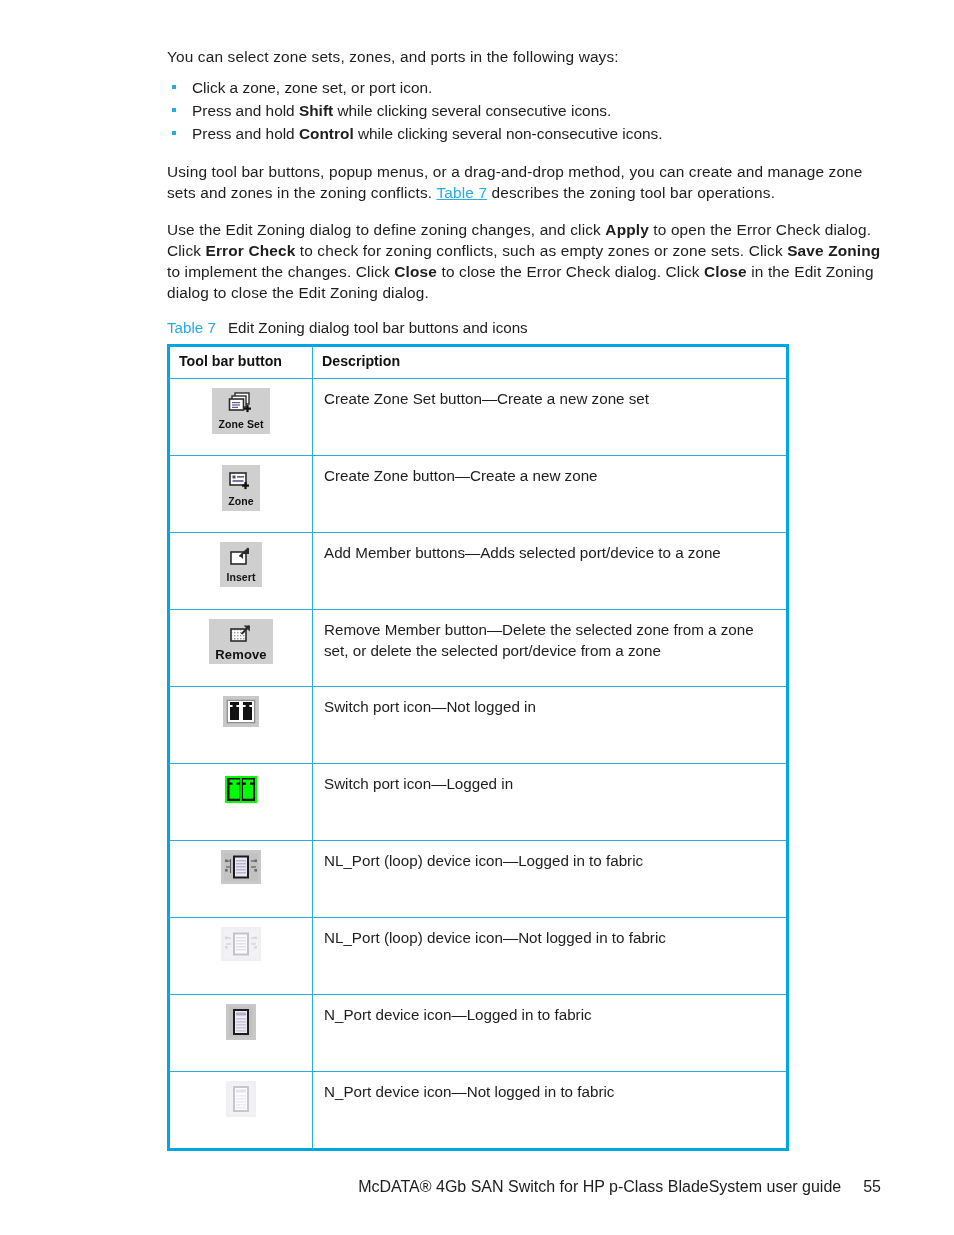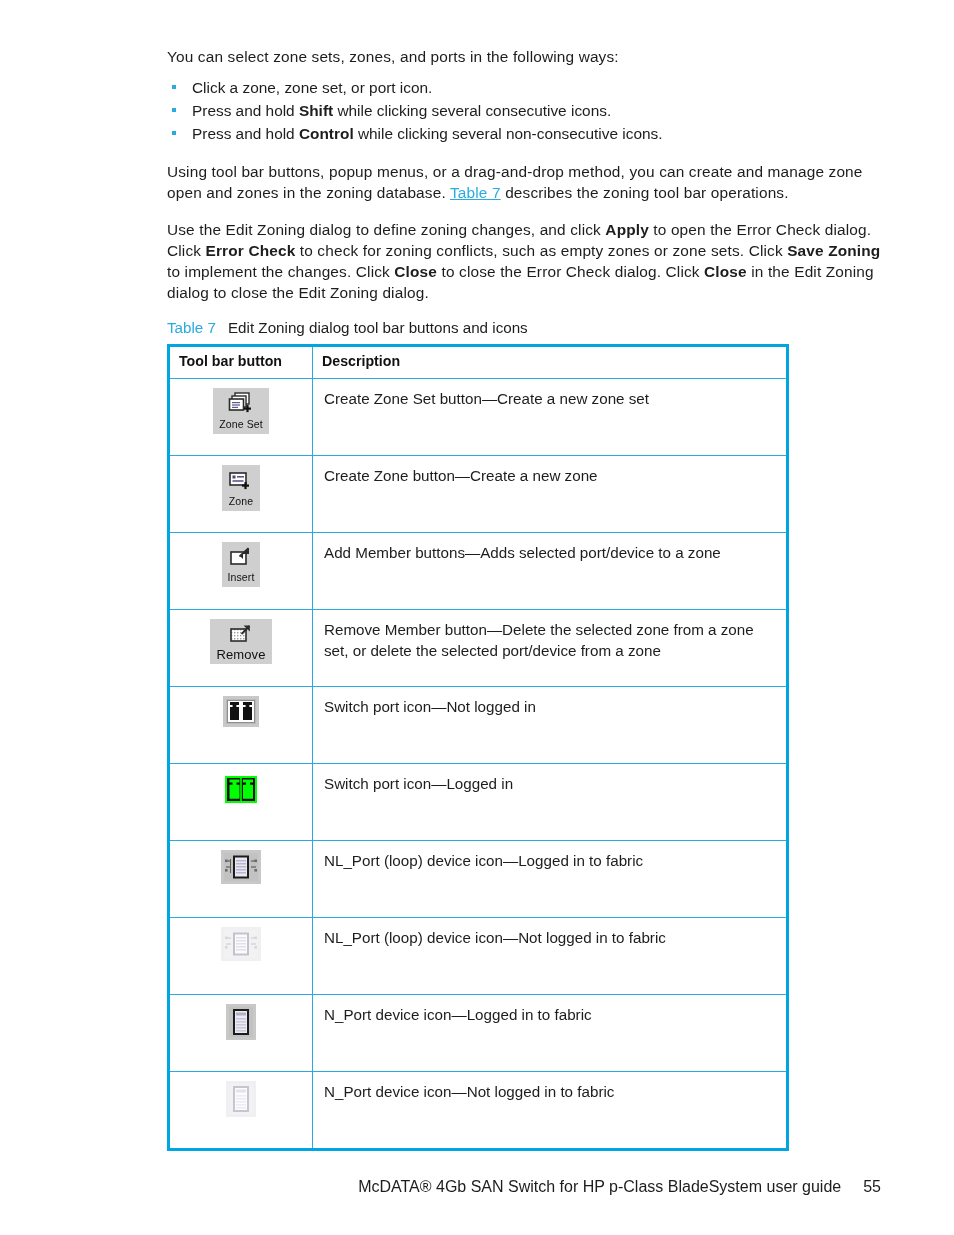--- a/index.html
+++ b/index.html
@@ -141,21 +141,21 @@
   }
   .tb-btn .glyph {
     display: block;
     margin: 0 auto;
     line-height: 0;
   }
   .tb-btn .tb-label {
     display: block;
     font-family: "Liberation Sans", sans-serif;
     font-size: 10.5px;
-    font-weight: normal;
+    font-weight: bold;
     color: #111;
     line-height: 13px;
     margin-top: 2px;
     white-space: nowrap;
     letter-spacing: 0.01em;
   }
   .tb-btn.remove-btn .tb-label {
     font-size: 13px;
   }
 
@@ -202,21 +202,21 @@
       <li>
         <span class="bullet-dot"></span><span>Press and hold </span><b>Shift</b><span> while clicking several consecutive icons.</span>
       </li>
       <li>
         <span class="bullet-dot"></span><span>Press and hold </span><b>Control</b><span> while clicking several non-consecutive icons.</span>
       </li>
     </ul>
 
     <div class="spacer-16"></div>
 
-    <p class="para"><span>Using tool bar buttons, popup menus, or a drag-and-drop method, you can create and manage zone open and zones in the zoning database. </span><a class="link" href="#">Table 7</a><span> describes the zoning tool bar operations.</span></p>
+    <p class="para"><span>Using tool bar buttons, popup menus, or a drag-and-drop method, you can create and manage zone sets and zones in the zoning conflicts. </span><a class="link" href="#">Table 7</a><span> describes the zoning tool bar operations.</span></p>
 
     <div class="spacer-12"></div>
 
     <p class="para"><span>Use the Edit Zoning dialog to define zoning changes, and click </span><b>Apply</b><span> to open the Error Check dialog. Click </span><b>Error Check</b><span> to check for zoning conflicts, such as empty zones or zone sets. Click </span><b>Save Zoning</b><span> to implement the changes. Click </span><b>Close</b><span> to close the Error Check dialog. Click </span><b>Close</b><span> in the Edit Zoning dialog to close the Edit Zoning dialog.</span></p>
 
     <div class="table-caption">
       <span class="cap-label">Table 7</span><span class="cap-text">Edit Zoning dialog tool bar buttons and icons</span>
     </div>
 
     <table class="tbl">

